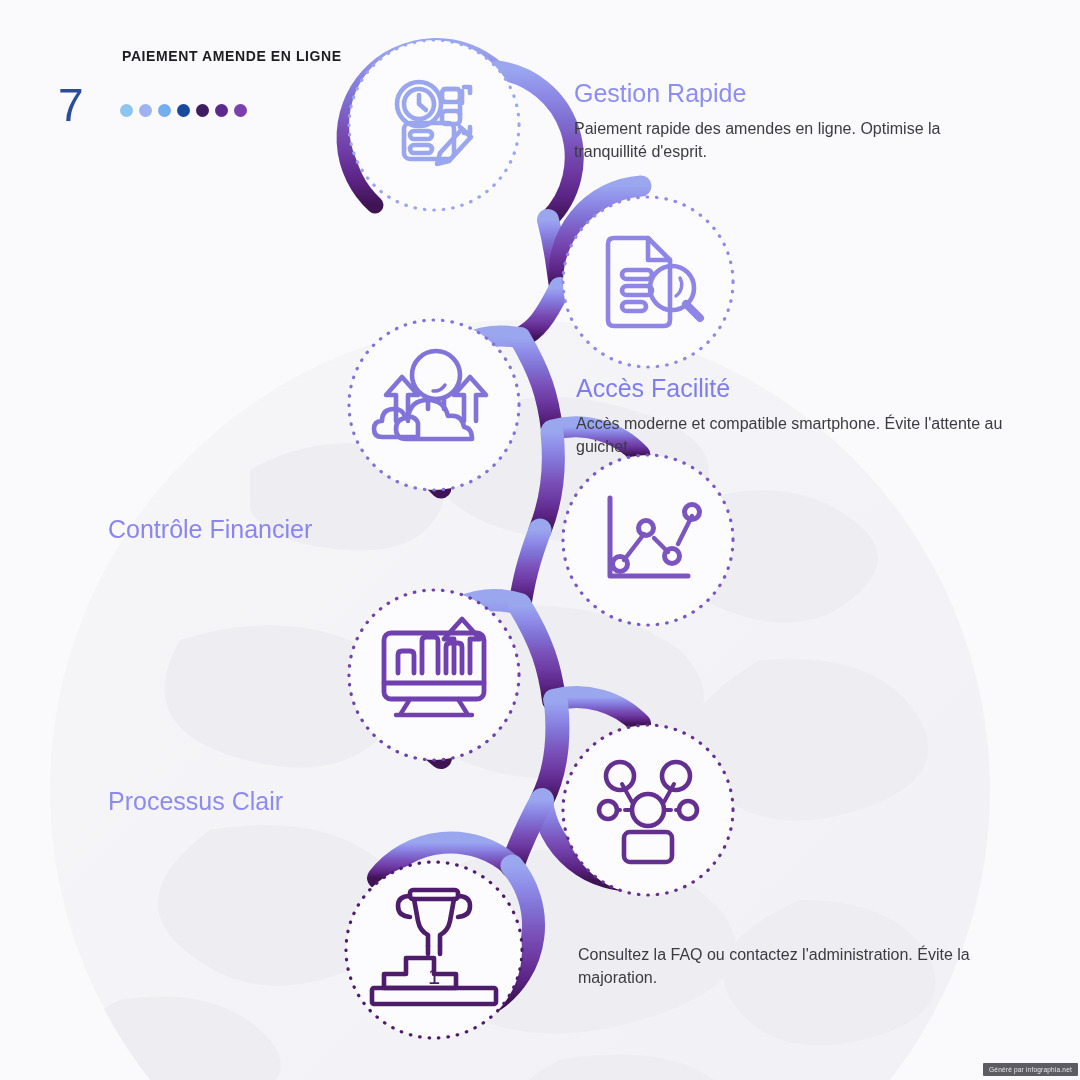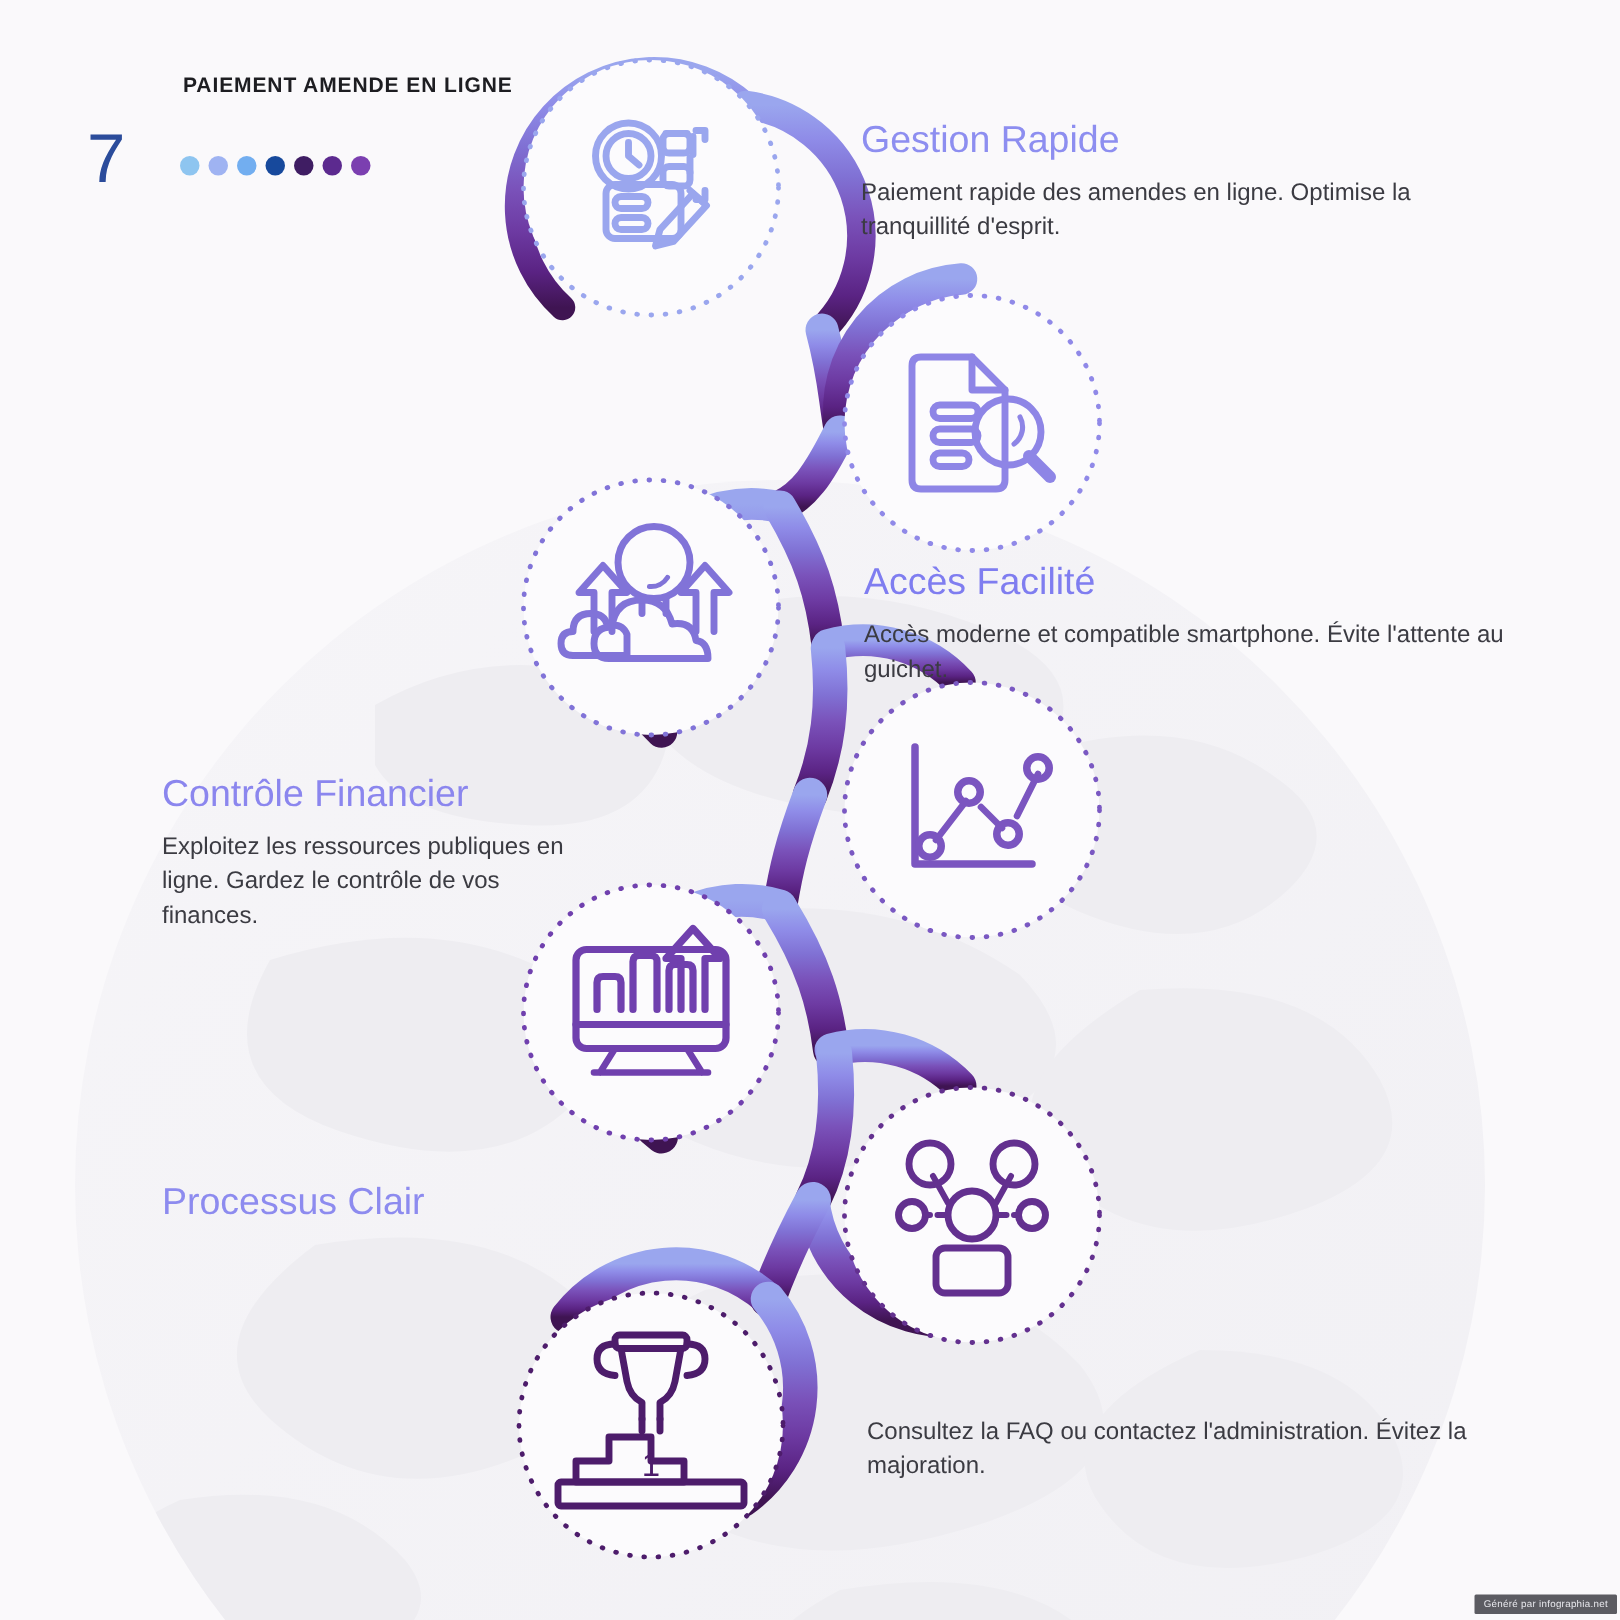--- a/index.html
+++ b/index.html
@@ -259,27 +259,26 @@
   </div>
 
 
   <div class="block b-right" id="blk-2">
     <p class="btitle" style="color: rgb(127, 125, 240);">Accès Facilité</p>
     <p class="bdesc" style="color: rgb(59, 59, 66);">Accès moderne et compatible smartphone. Évite l'attente au guichet.</p>
   </div>
 
   <div class="block b-left" id="blk-3">
     <p class="btitle" style="color: rgb(139, 134, 238);">Contrôle Financier</p>
-    <p class="bdesc" style="color: rgb(59, 59, 66);">Exploitez les ressources publiques en ligne. Gardez le contrôle de vos finances.</p>
   </div>
 
 
   <div class="block b-left" id="blk-5">
     <p class="btitle" style="color: rgb(141, 139, 239);">Processus Clair</p>
   </div>
 
   <div class="block b-right" id="blk-6">
-    <p class="bdesc" style="color: rgb(59, 59, 66);">Consultez la FAQ ou contactez l'administration. Évitez la majoration.</p>
+    <p class="bdesc" style="color: rgb(59, 59, 66);">Consultez la FAQ ou contactez l'administration. Évite la majoration.</p>
   </div>
 
   <div id="watermark">Généré par infographia.net</div>
 
 </div>
 
 </body></html>

